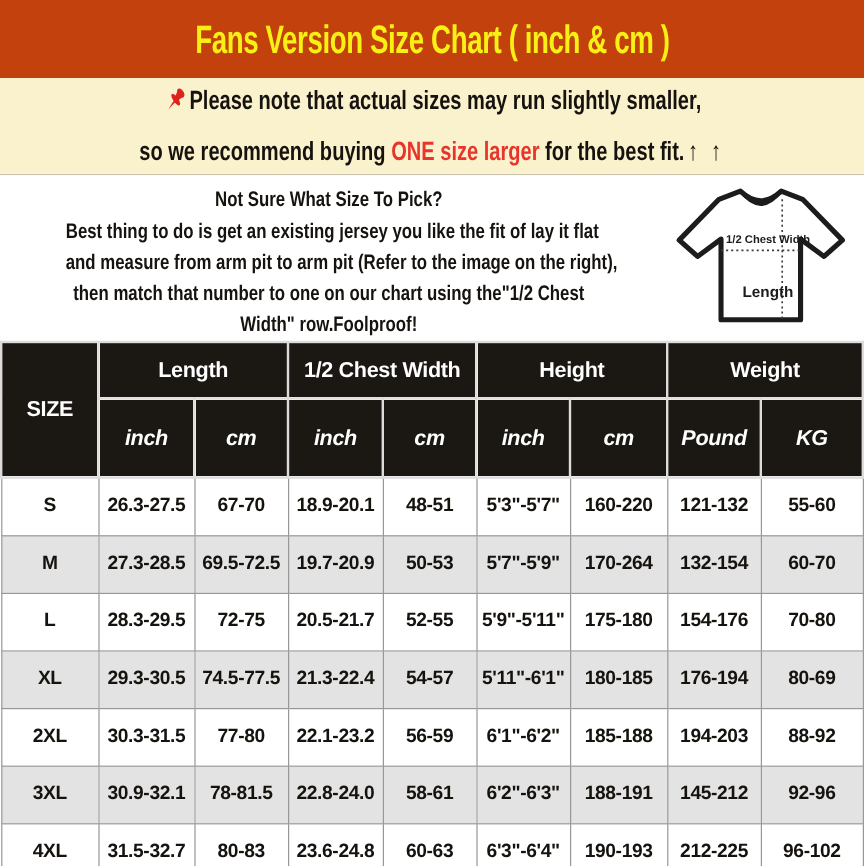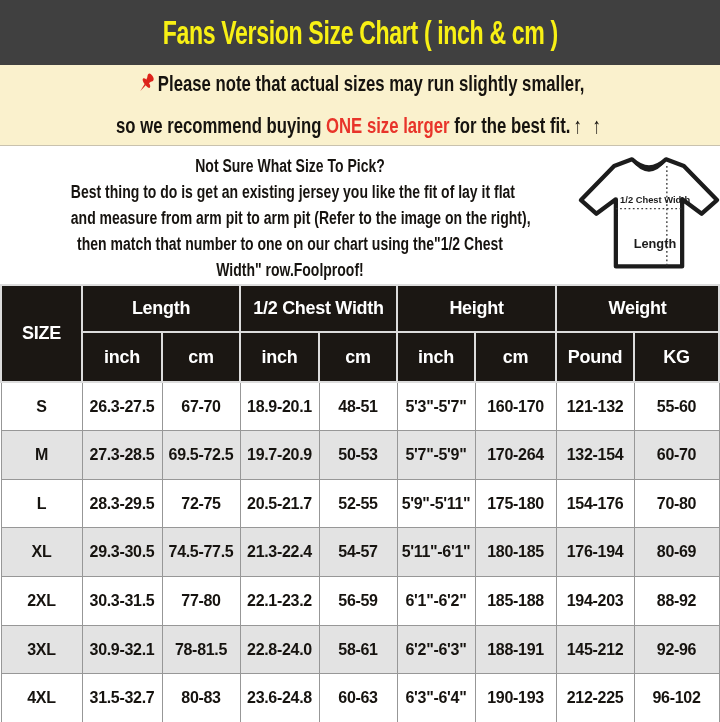--- a/index.html
+++ b/index.html
@@ -2,59 +2,59 @@
 <html><head>
 <meta charset="utf-8">
 <style>
   html,body { margin:0; padding:0; background:#fff; }
   .page {
     width:720px; height:722px; overflow:hidden; background:#fff;
     font-family:"Liberation Sans", sans-serif; font-weight:bold; color:#16130f;
   }
   
   .banner {
-    height:65px; background:#404040; display:flex; align-items:center; justify-content:center;
+    height:65px; background:#c2410c; display:flex; align-items:center; justify-content:center;
   }
   .banner-title {
     color:#f8f014; font-size:33px; font-weight:bold; white-space:nowrap;
     transform:scaleX(0.70); letter-spacing:-0.5px;
   }
   
   .notice {
     height:80px; background:#faf1cd; border-bottom:1px solid #c9c2ae;
     display:flex; flex-direction:column; align-items:center; justify-content:center;
   }
   .notice-line {
     font-size:22px; line-height:36px; white-space:nowrap; transform:scaleX(0.76);
     text-align:center;
   }
   .notice-line .em-red { color:#e8342a; }
   .pin-wrap { display:inline-block; vertical-align:-6px; margin-right:2px; }
   .arrows { letter-spacing:4px; margin-left:4px; }
   
   .instructions { height:138px; background:#fff; display:flex; }
-  .instr-text { width:548px; padding-top:7px;padding-left:16px; }
+  .instr-text { width:548px; padding-top:7px; }
   .instr-line {
     font-size:17.5px; line-height:26px; text-align:center; white-space:nowrap;
     transform:scaleX(0.80);
   }
   .diagram { width:172px; display:flex; align-items:flex-start; justify-content:center; }
   
   table.size-table {
     width:720px; height:439px; border-collapse:collapse; table-layout:fixed;
   }
   .size-table th, .size-table td {
     padding:0; text-align:center; vertical-align:middle; font-weight:bold;
     letter-spacing:-0.3px; overflow:hidden;
   }
   .size-table thead th {
     background:#1b1713; color:#ffffff; font-size:18px; border:2px solid #dcdcdc;
   }
   .size-table thead tr.group-row { height:47px; }
-  .size-table thead tr.unit-row { height:50px; }
+  .size-table thead tr.unit-row { height:66px;font-style:italic; }
   .size-table tbody td { font-size:16px; border:1px solid #979797; }
   .size-table tbody tr { height:48px; background:#ffffff; }
   .size-table tbody tr:nth-child(even) { background:#e3e3e3; }
 </style>
 </head>
 <body>
 
 <div class="page">
 
   <div class="banner">
@@ -129,21 +129,21 @@
       </tr>
     </thead>
     <tbody>
       <tr>
         <td>S</td>
         <td>26.3-27.5</td>
         <td>67-70</td>
         <td>18.9-20.1</td>
         <td>48-51</td>
         <td>5'3"-5'7"</td>
-        <td>160-170</td>
+        <td>160-220</td>
         <td>121-132</td>
         <td>55-60</td>
       </tr>
       <tr>
         <td>M</td>
         <td>27.3-28.5</td>
         <td>69.5-72.5</td>
         <td>19.7-20.9</td>
         <td>50-53</td>
         <td>5'7"-5'9"</td>

